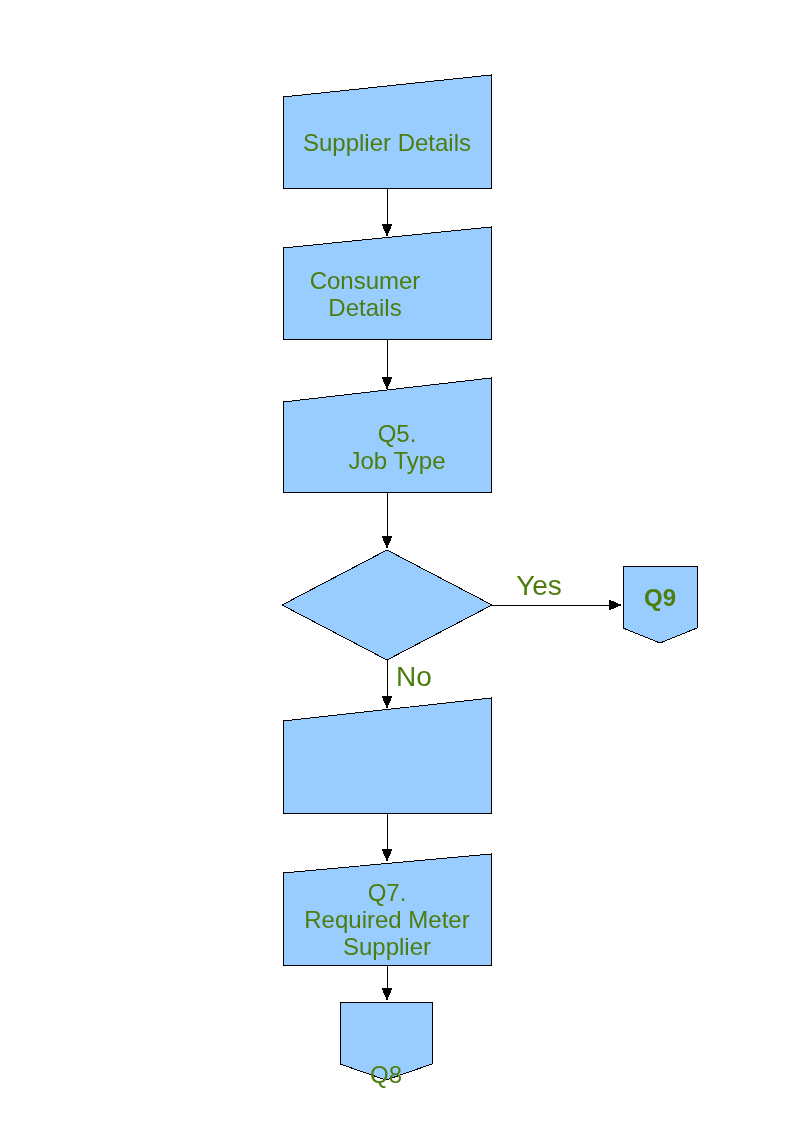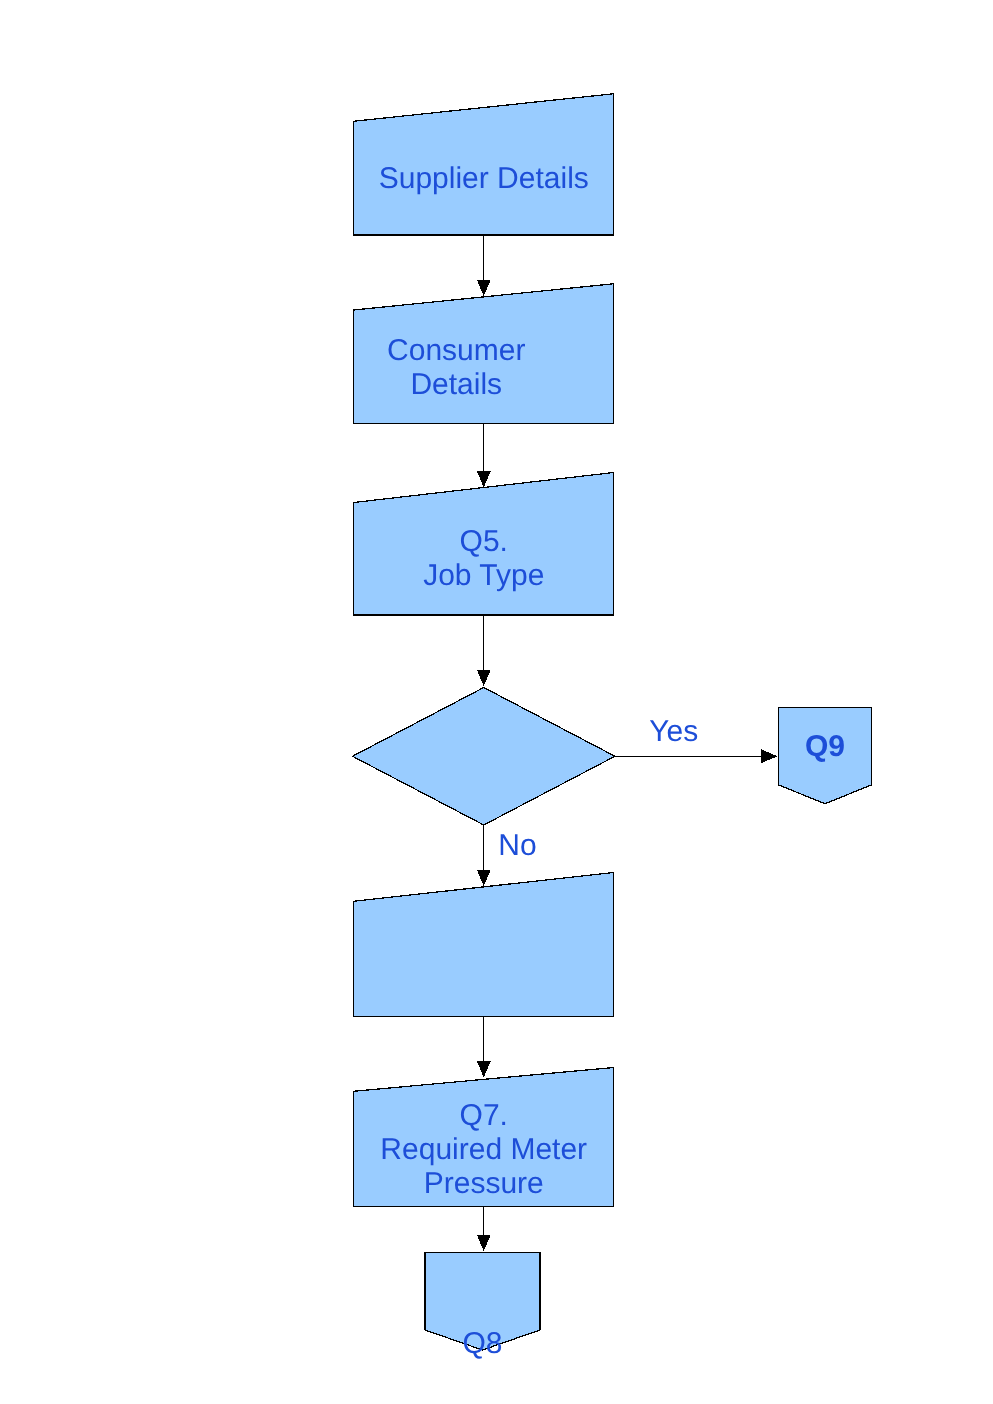--- a/index.html
+++ b/index.html
@@ -14,27 +14,27 @@
   .canvas-svg { position: absolute; left: 0; top: 0; }
   .shape { stroke: #000000; stroke-width: 1; }
   .conn  { stroke: #000000; stroke-width: 1; fill: none; }
   .head  { fill: #000000; stroke: none; }
   .label {
     position: absolute;
     display: flex;
     align-items: center;
     justify-content: center;
     text-align: center;
-    color: #1d4ed8;
+    color: #4d7c0f;
     white-space: pre-line;
     pointer-events: none;
   }
   .box-label      { font-size: 24px; line-height: 27px; }
   .decision-label { font-size: 20px; line-height: 22px; }
-  .edge-label     { font-size: 24px; line-height: 26px; }
+  .edge-label     { font-size: 28px; line-height: 26px; }
 </style>
 </head>
 <body>
 
 <div class="page">
 
   <svg class="canvas-svg" width="794" height="1123" viewBox="0 0 794 1123" shape-rendering="crispEdges">
 
     <polygon class="shape" points="283,97 491,75 491,188 283,188" fill="#99CCFF"></polygon>
     <polygon class="shape" points="283,248 491,227 491,339 283,339" fill="#99CCFF"></polygon>
@@ -76,30 +76,30 @@
     <g>
       <line class="conn" x1="387" y1="965" x2="387" y2="992"></line>
       <polygon class="head" points="387,1001 381.5,988 392.5,988"></polygon>
     </g>
   </svg>
 
   <div class="label box-label" style="left:283px; top:97px; width:208px; height:91px;">Supplier Details</div>
 
   <div class="label box-label" style="left:283px; top:248px; width:164px; height:91px;">Consumer Details</div>
 
-  <div class="label box-label" style="left:283px; top:402px; width:208px; height:90px;">Q5.
+  <div class="label box-label" style="left:293px; top:402px; width:208px; height:90px;">Q5.
 Job Type</div>
 
 
   <div class="label box-label" style="left:623px; top:566px; width:74px; height:62px;font-weight:bold;">Q9</div>
 
 
   <div class="label box-label" style="left:283px; top:873px; width:208px; height:92px;">Q7.
 Required Meter
-Pressure</div>
+Supplier</div>
 
   <div class="label box-label" style="left:340px; top:1043px; width:92px; height:62px;">Q8</div>
 
   <div class="label edge-label" style="left:499px; top:571px; width:80px; height:30px;">Yes</div>
 
   <div class="label edge-label" style="left:384px; top:662px; width:60px; height:30px;">No</div>
 
 </div>
 
 </body></html>

